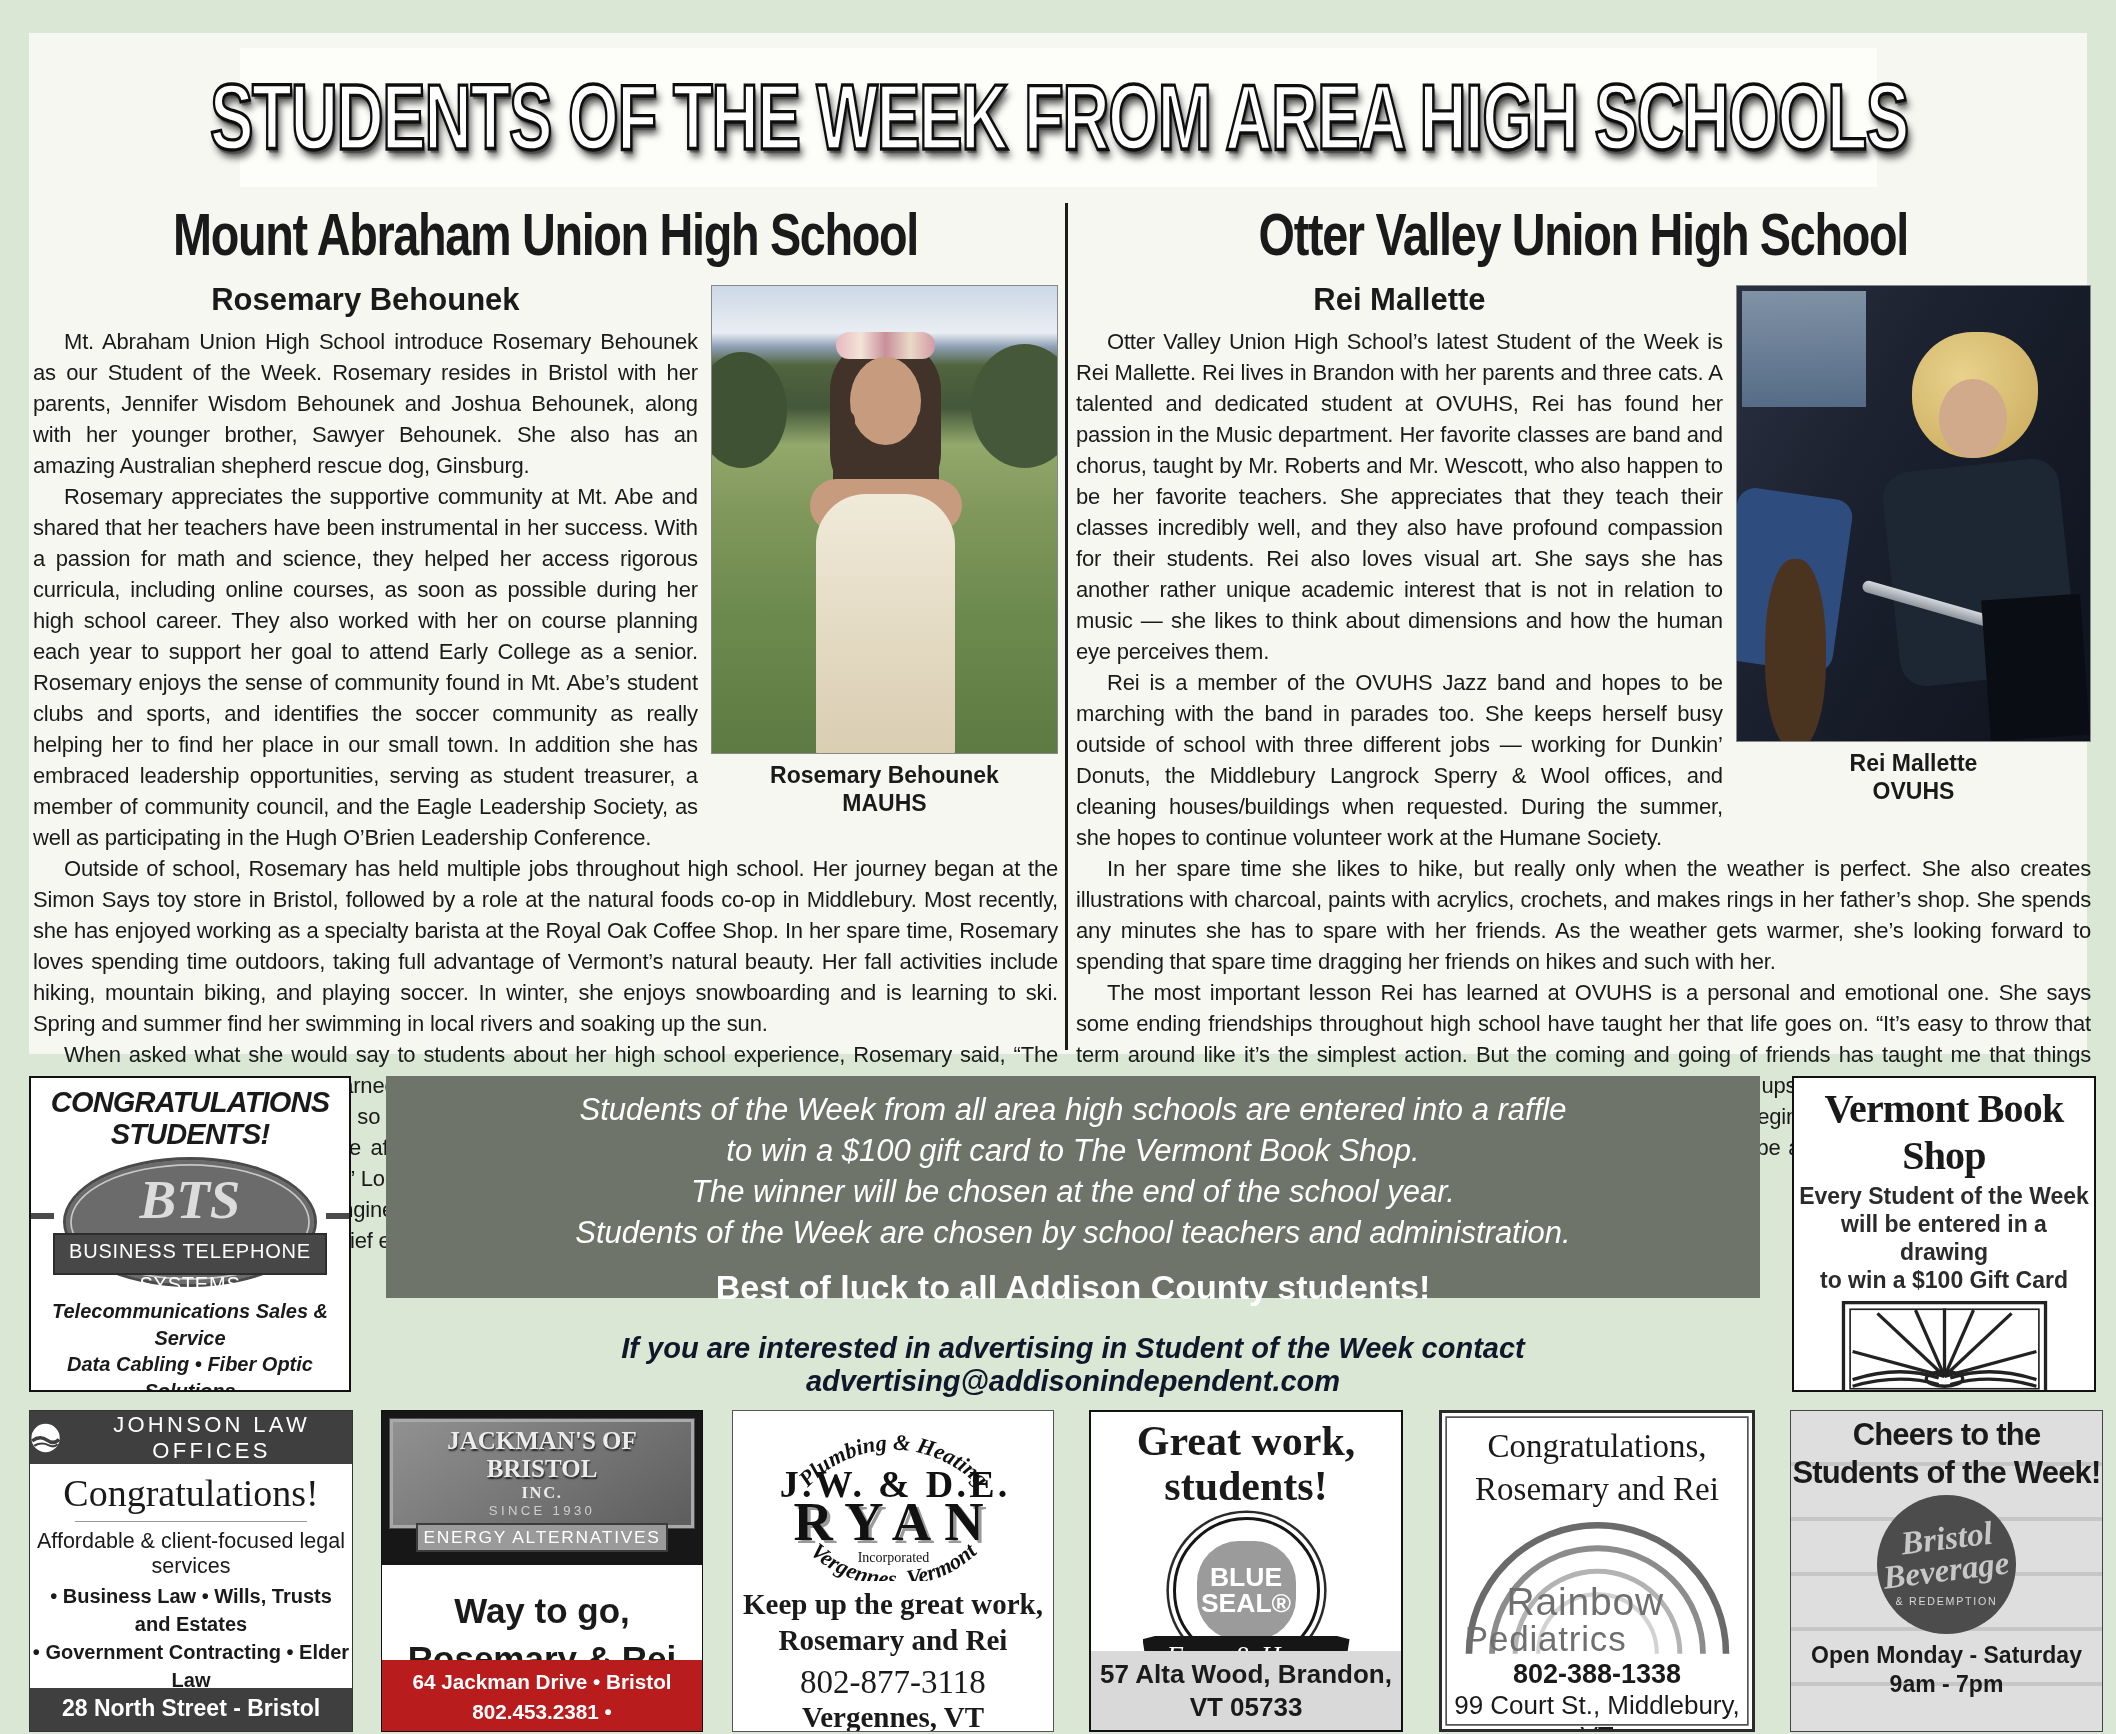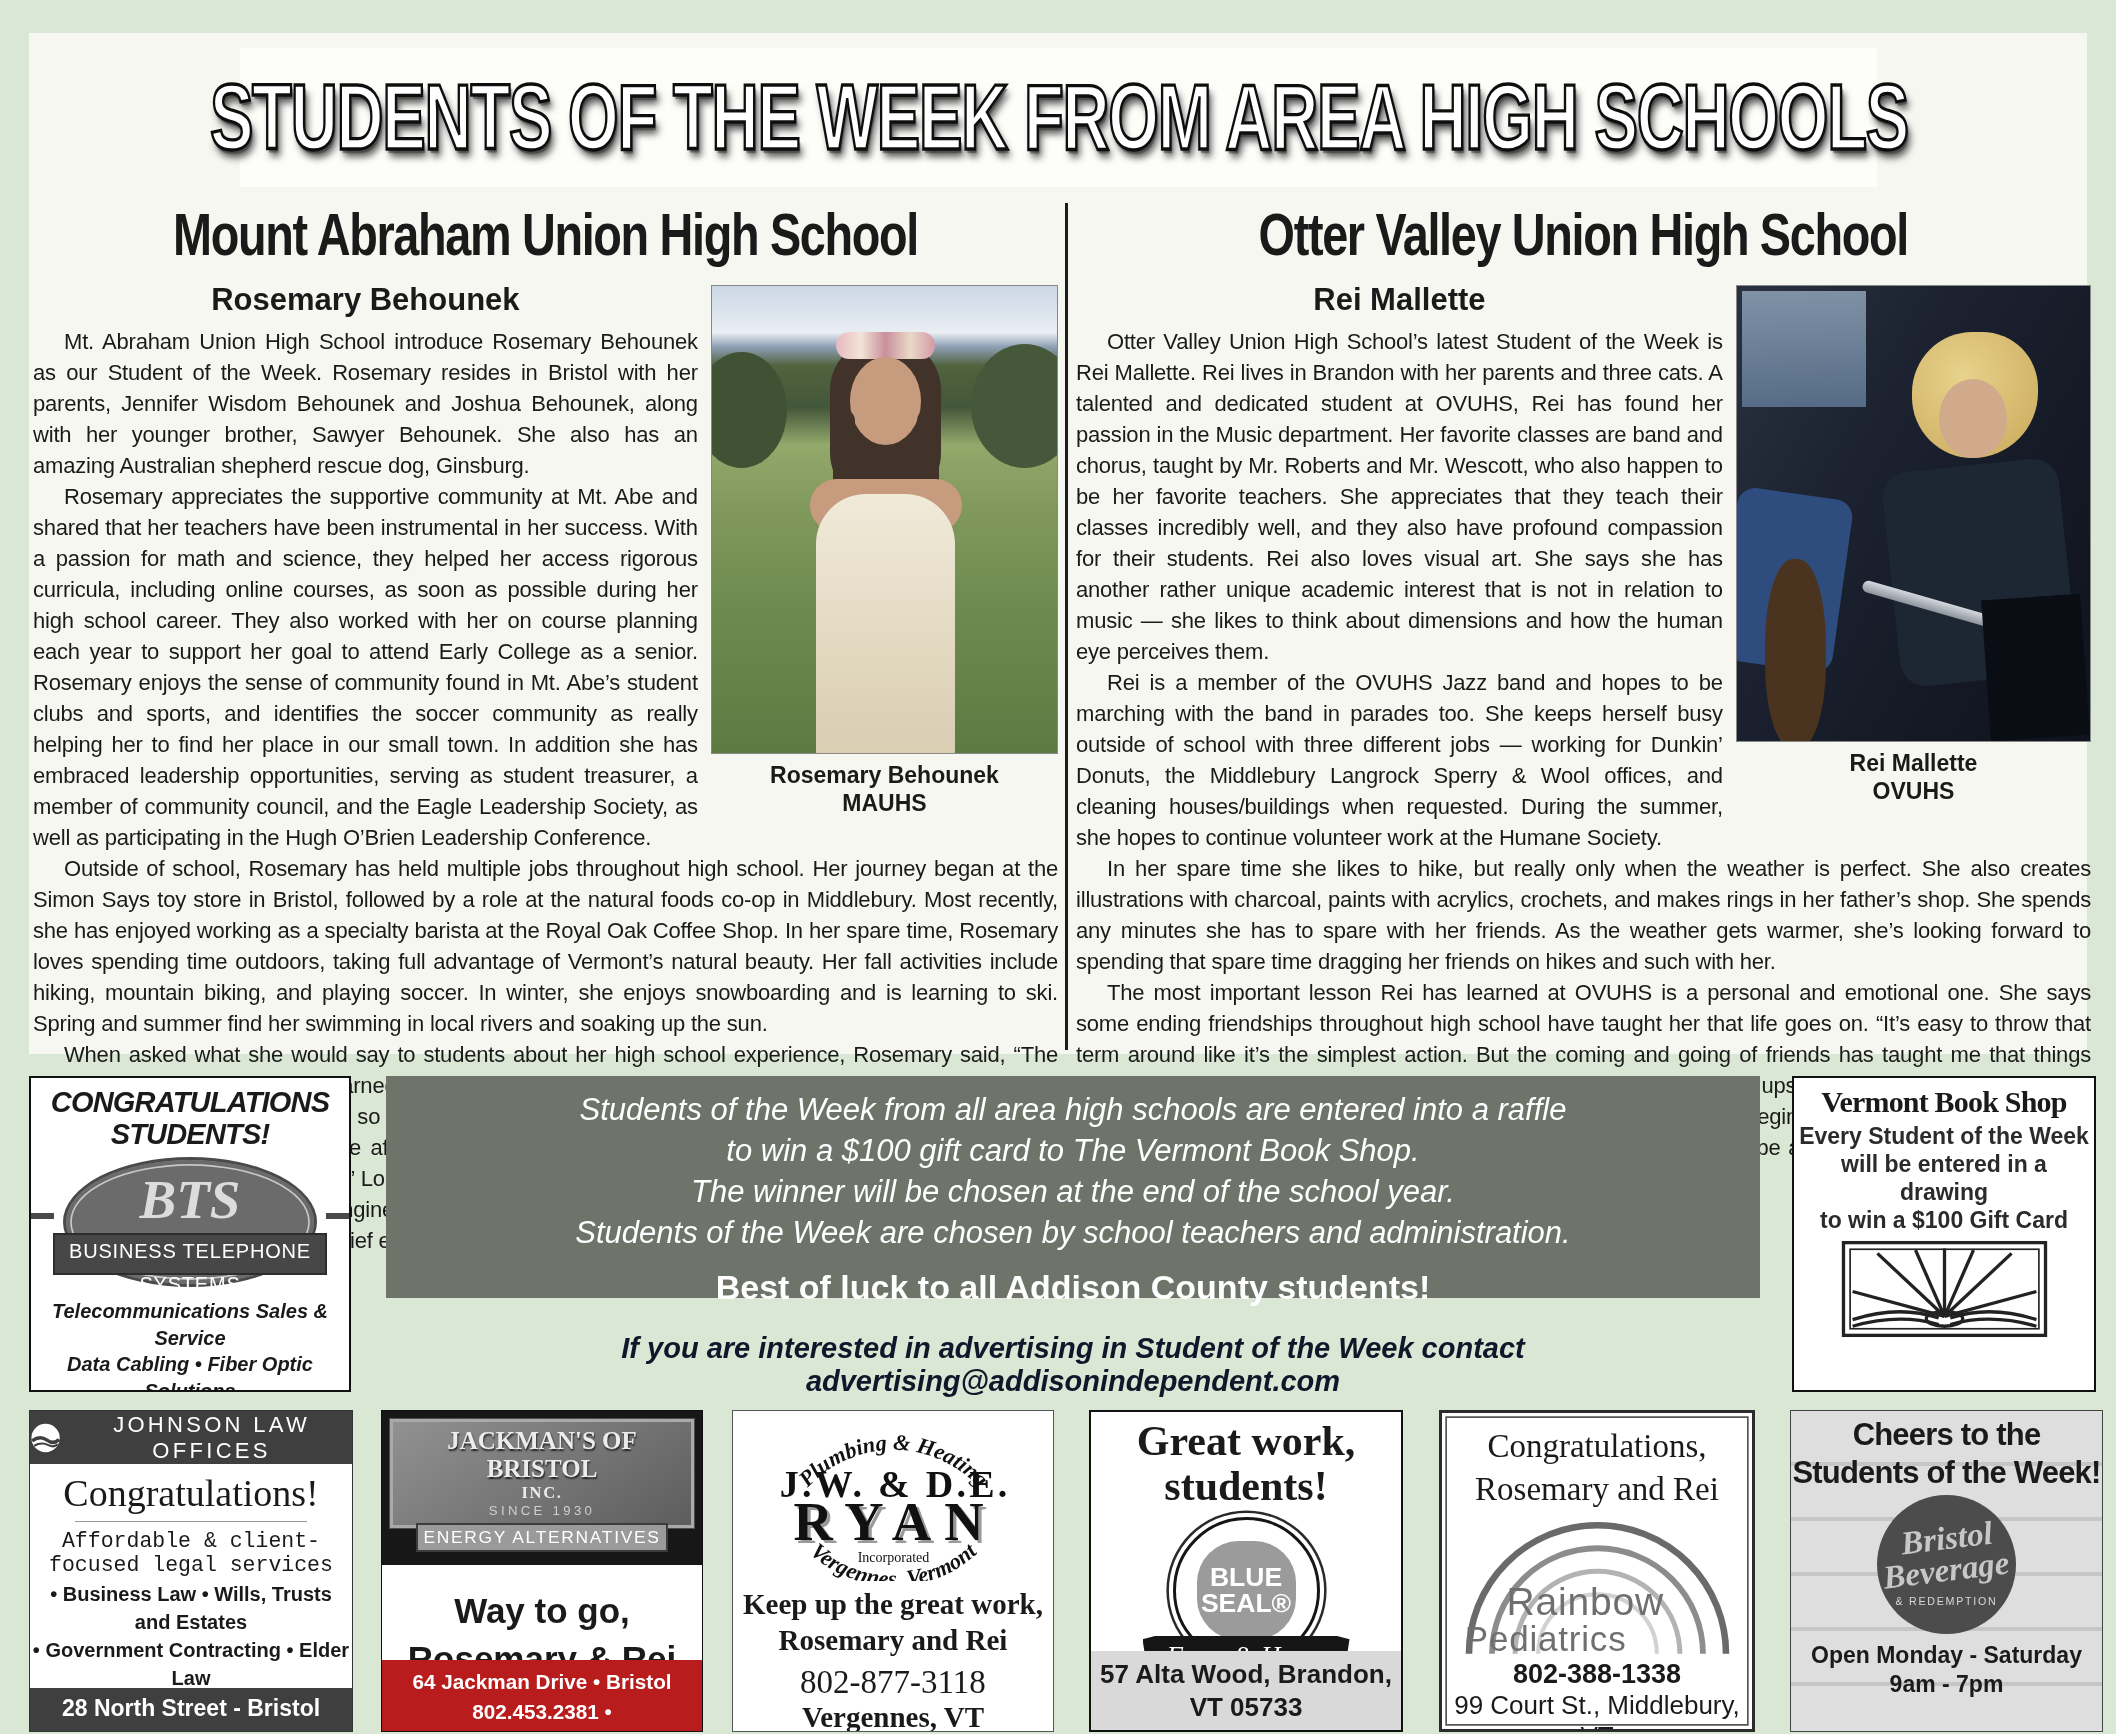--- a/index.html
+++ b/index.html
@@ -77,31 +77,31 @@
         box-shadow:inset 0 0 0 4.1px #6b6b6b, inset 0 0 0 5.8px #c7c7c7;}
   .bts-logo{font-family:"Liberation Serif",serif;font-style:italic;font-weight:700;font-size:55px;
         color:#dcdcdc;line-height:79px;}
   .bts-ribbon{position:absolute;left:-13.2px;right:-13.2px;top:73px;height:38px;background:#474747;
         border:2.5px solid #2d2d2d;color:#fff;font-size:20px;line-height:33px;letter-spacing:0.8px;}
   .bts-dash{position:absolute;top:53px;width:43px;height:5.8px;background:#4a4a4a;}
   .bts-services{margin-top:11.6px;font-weight:700;font-style:italic;font-size:20px;line-height:26.5px;}
 
   
   .ad-vbs{left:1792px;top:1076px;width:304px;height:316px;padding-top:6.6px;}
-  .vbs-title{font-family:"Liberation Serif",serif;font-weight:700;font-size:30px;letter-spacing:-0.8px;}
+  .vbs-title{font-family:"Liberation Serif",serif;font-weight:700;font-size:40px;letter-spacing:-0.8px;}
   .vbs-lines{margin-top:3.3px;font-weight:700;font-size:23px;line-height:28px;color:#2b2b2b;}
   .vbs-art{margin:6.6px auto 0 auto;display:block;}
 
   
   .ad-johnson{left:29px;top:1410px;width:324px;height:322px;border:1.7px solid #333;}
   .jlo-bar{height:53px;background:#3f3f3f;color:#fff;display:flex;align-items:center;
         justify-content:center;gap:10px;font-size:22px;letter-spacing:3.3px;}
   .jlo-congrats{font-family:"Liberation Serif",serif;font-size:38px;margin-top:6.6px;}
   .jlo-hr{width:72%;border:none;border-top:1.7px solid #999;margin:6.6px auto;}
-  .jlo-sub{font-family:Liberation Mono, monospace;font-size:21.5px;}
+  .jlo-sub{font-family:Liberation Sans, sans-serif;font-size:21.5px;}
   .jlo-bullets{font-weight:700;font-size:20px;line-height:28px;margin-top:3.3px;}
   .jlo-foot{position:absolute;left:0;right:0;bottom:0;height:43px;background:#3f3f3f;color:#fff;
         font-size:23px;font-weight:700;line-height:41px;}
 
   
   .ad-jackmans{left:381px;top:1410px;width:322px;height:322px;border:1.7px solid #111;}
   .jak-top{background:#171717;padding:8.3px 8.3px 13.2px 8.3px;}
   .jak-sign{border:3.3px solid #a9a9a9;outline:1.7px solid #4e4e4e;margin:0 auto;padding:5px 3.3px 6.6px 3.3px;
         background:linear-gradient(145deg,#919191,#5d5d5d);color:#ececec;}
   .jak-l1{font-family:"Liberation Serif",serif;font-weight:700;font-size:25px;text-shadow:0.8px 1.7px 1.7px #222;}

